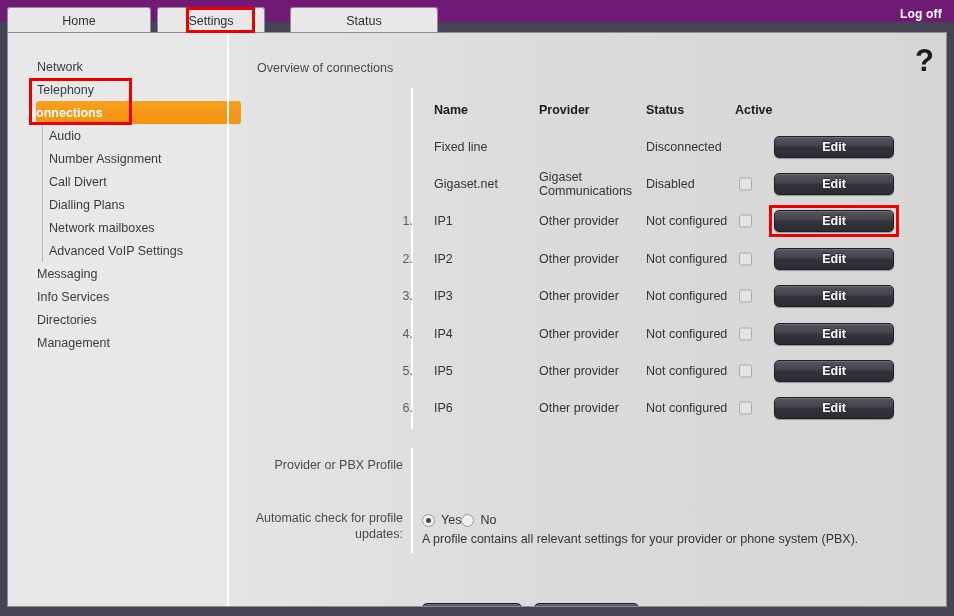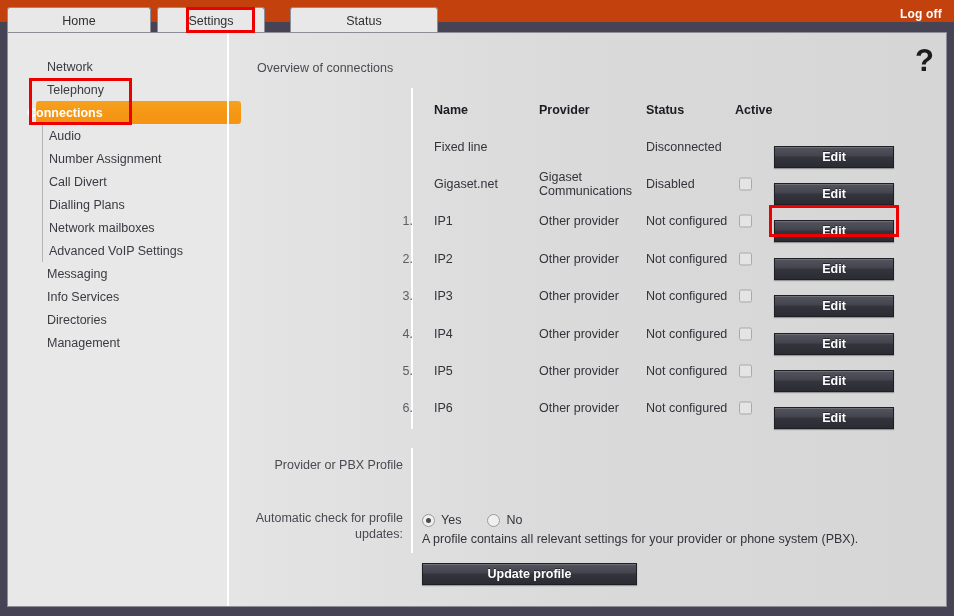--- a/index.html
+++ b/index.html
@@ -12,21 +12,21 @@
   #app {
     position: relative;
     width: 954px; height: 616px;
     background: #454354;
   }
 
   
   .topbar {
     position: absolute; left: 0; top: 0;
     width: 954px; height: 22px;
-    background: #c2410c;
+    background: #701a75;
   }
   .logoff {
     position: absolute; right: 12px; top: 7px;
     color: #ffffff; font-size: 12px; font-weight: bold;
     letter-spacing: .2px; cursor: pointer;
   }
 
   
   .tabs { position: absolute; left: 7px; top: 7px; height: 26px; }
   .tab {
@@ -66,21 +66,21 @@
     z-index: 3;
   }
   .side-divider {
     position: absolute; left: 219px; top: 0;
     width: 2px; height: 575px; background: #ffffff; z-index: 3;
   }
   .nav { position: absolute; left: 0; top: 22px; width: 219px; z-index: 4; }
   .nav-item {
     height: 23px; display: flex; align-items: center;
     font-size: 12.5px; color: #3a3a42;
-    padding-left: 39px; cursor: pointer;
+    padding-left: 29px; cursor: pointer;
     position: relative;
   }
   .nav-item.sub { padding-left: 41px; }
   .nav-item.active {
     color: #ffffff; font-weight: bold;
     padding-left: 19px;
   }
   .nav-active-bg {
     position: absolute; left: 28px; top: 0;
     width: 205px; height: 23px;
@@ -152,28 +152,27 @@
     width: 13px; height: 13px;
     background: #e4e4e4;
     border: 1px solid #a9a9a9;
     border-radius: 2px;
     cursor: pointer;
   }
 
   .btn {
     background: linear-gradient(to bottom, #54545f 0%, #45454f 42%, #34343d 52%, #2b2b33 100%);
     border: 1px solid #1e1e25;
-    border-radius: 0;
+    border-radius: 5px;
     color: #ffffff;
     font-size: 12.5px; font-weight: bold;
     display: flex; align-items: center; justify-content: center;
     cursor: pointer;
     box-shadow: 0 1px 1px rgba(0,0,0,.30), inset 0 1px 0 rgba(255,255,255,.16);
     text-shadow: 0 -1px 0 rgba(0,0,0,.5);
-    margin-top: 10px;
   }
   .btn-edit {
     position: absolute; left: 533px; top: 50%;
     transform: translateY(-50%);
     width: 120px; height: 22px;
   }
 
   
   .lbl-right {
     position: absolute;
@@ -182,21 +181,21 @@
   }
   .pbx-label  { left: 8px;  top: 424px; width: 166px; }
   .auto-label { left: 8px;  top: 477px; width: 166px; }
 
   .profile-text {
     position: absolute; left: 193px; top: 453px;
     font-size: 12.5px; color: #33333b; margin-top: 46px;
   }
   .radios {
     position: absolute; left: 193px; top: 480px;
-    display: flex; align-items: center; gap: 26px;
+    display: flex; align-items: center; 
   }
   .radio-wrap { display: flex; align-items: center; gap: 6px; cursor: pointer; }
   .radio {
     width: 13px; height: 13px; border-radius: 50%;
     background: #efefef; border: 1px solid #9a9a9a;
     position: relative;
   }
   .radio.on::after {
     content: ""; position: absolute;
     left: 3px; top: 3px; width: 5px; height: 5px;
@@ -391,21 +390,20 @@
         <div class="radio-wrap">
           <span class="radio on"></span>
           <span class="radio-lbl">Yes</span>
         </div>
         <div class="radio-wrap">
           <span class="radio"></span>
           <span class="radio-lbl">No</span>
         </div>
       </div>
 
-      <div class="btn btn-update">Update profile</div>
 
       <div class="btn btn-set">Set</div>
 
       <div class="btn btn-cancel">Cancel</div>
 
     </div>
   </div>
 </div>
 
 </body></html>

